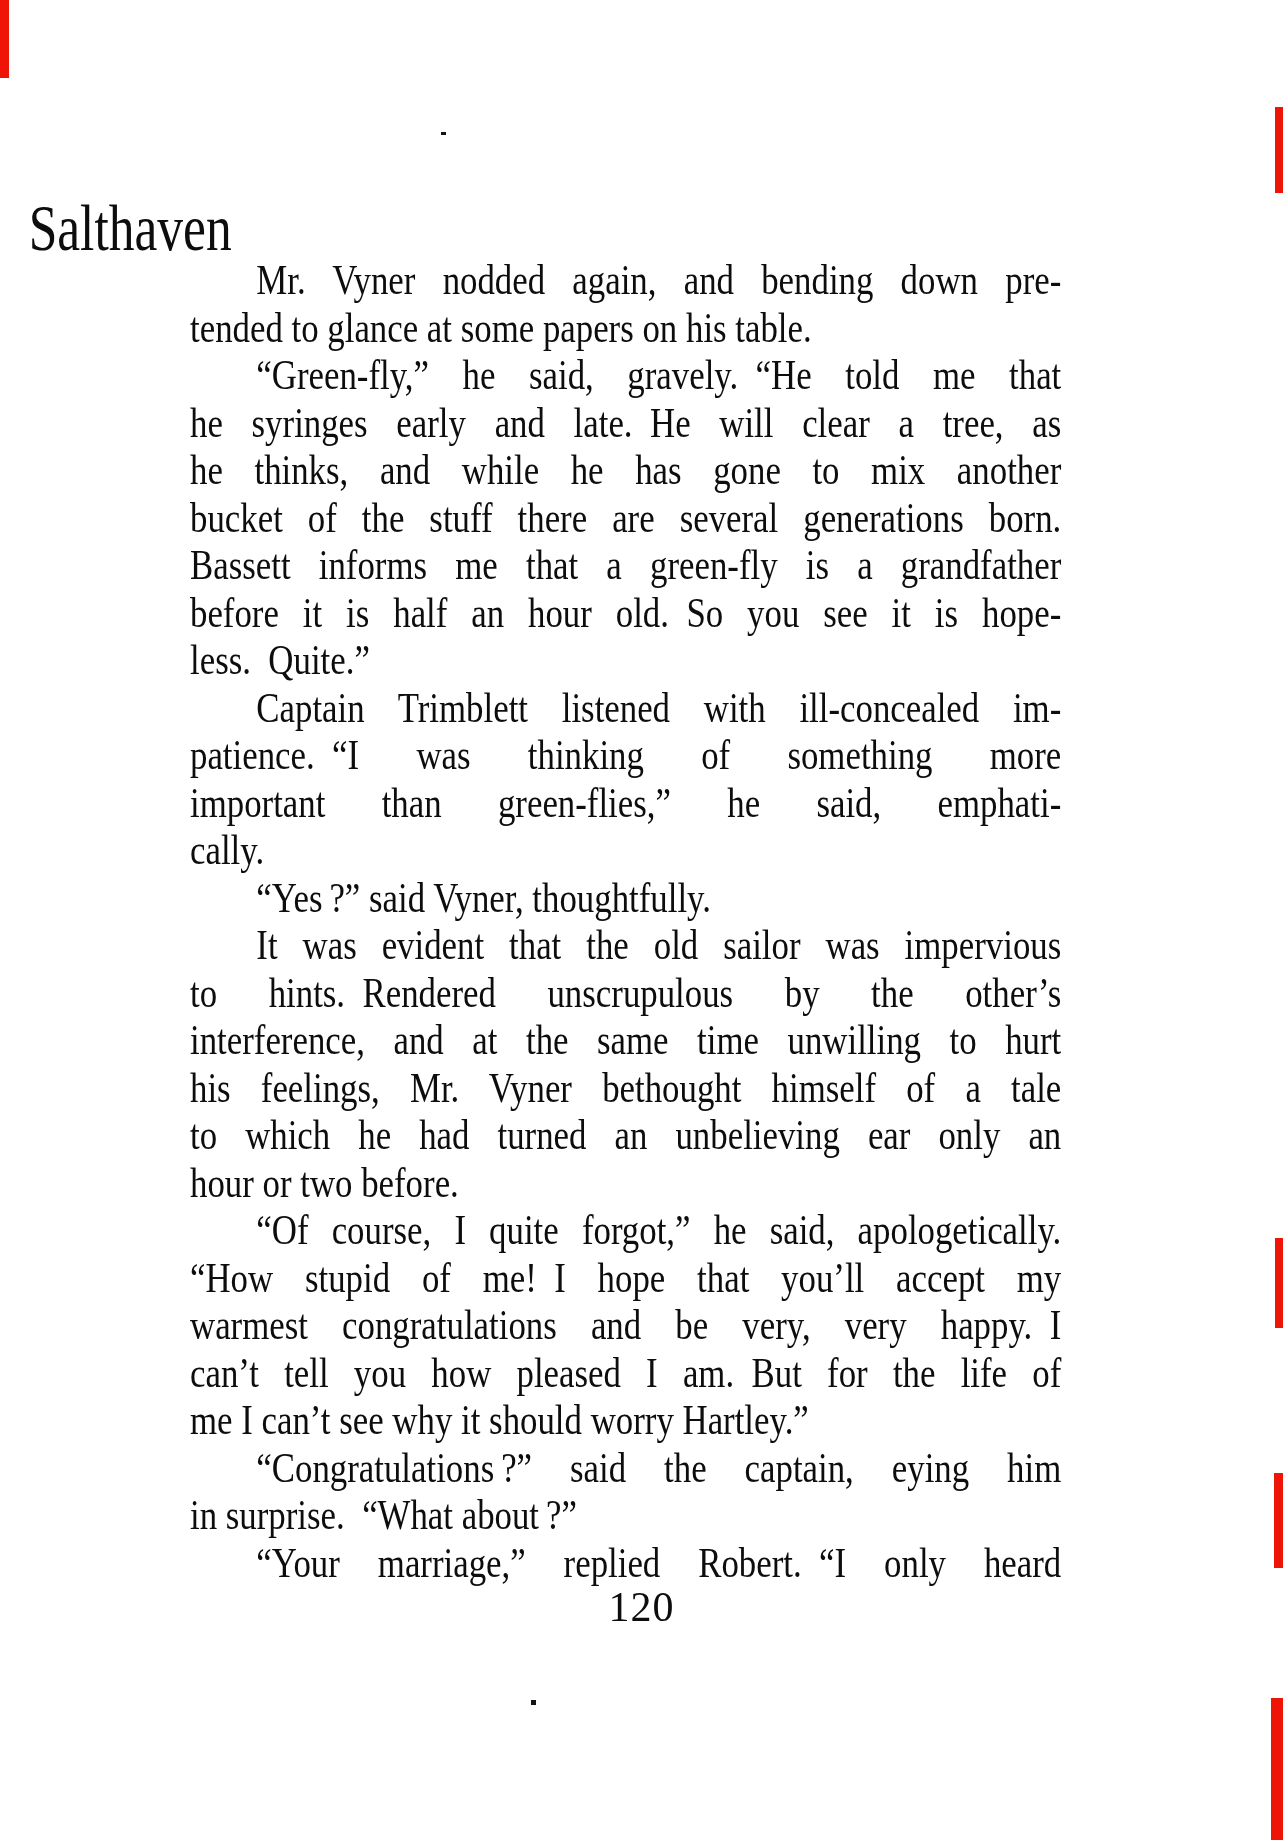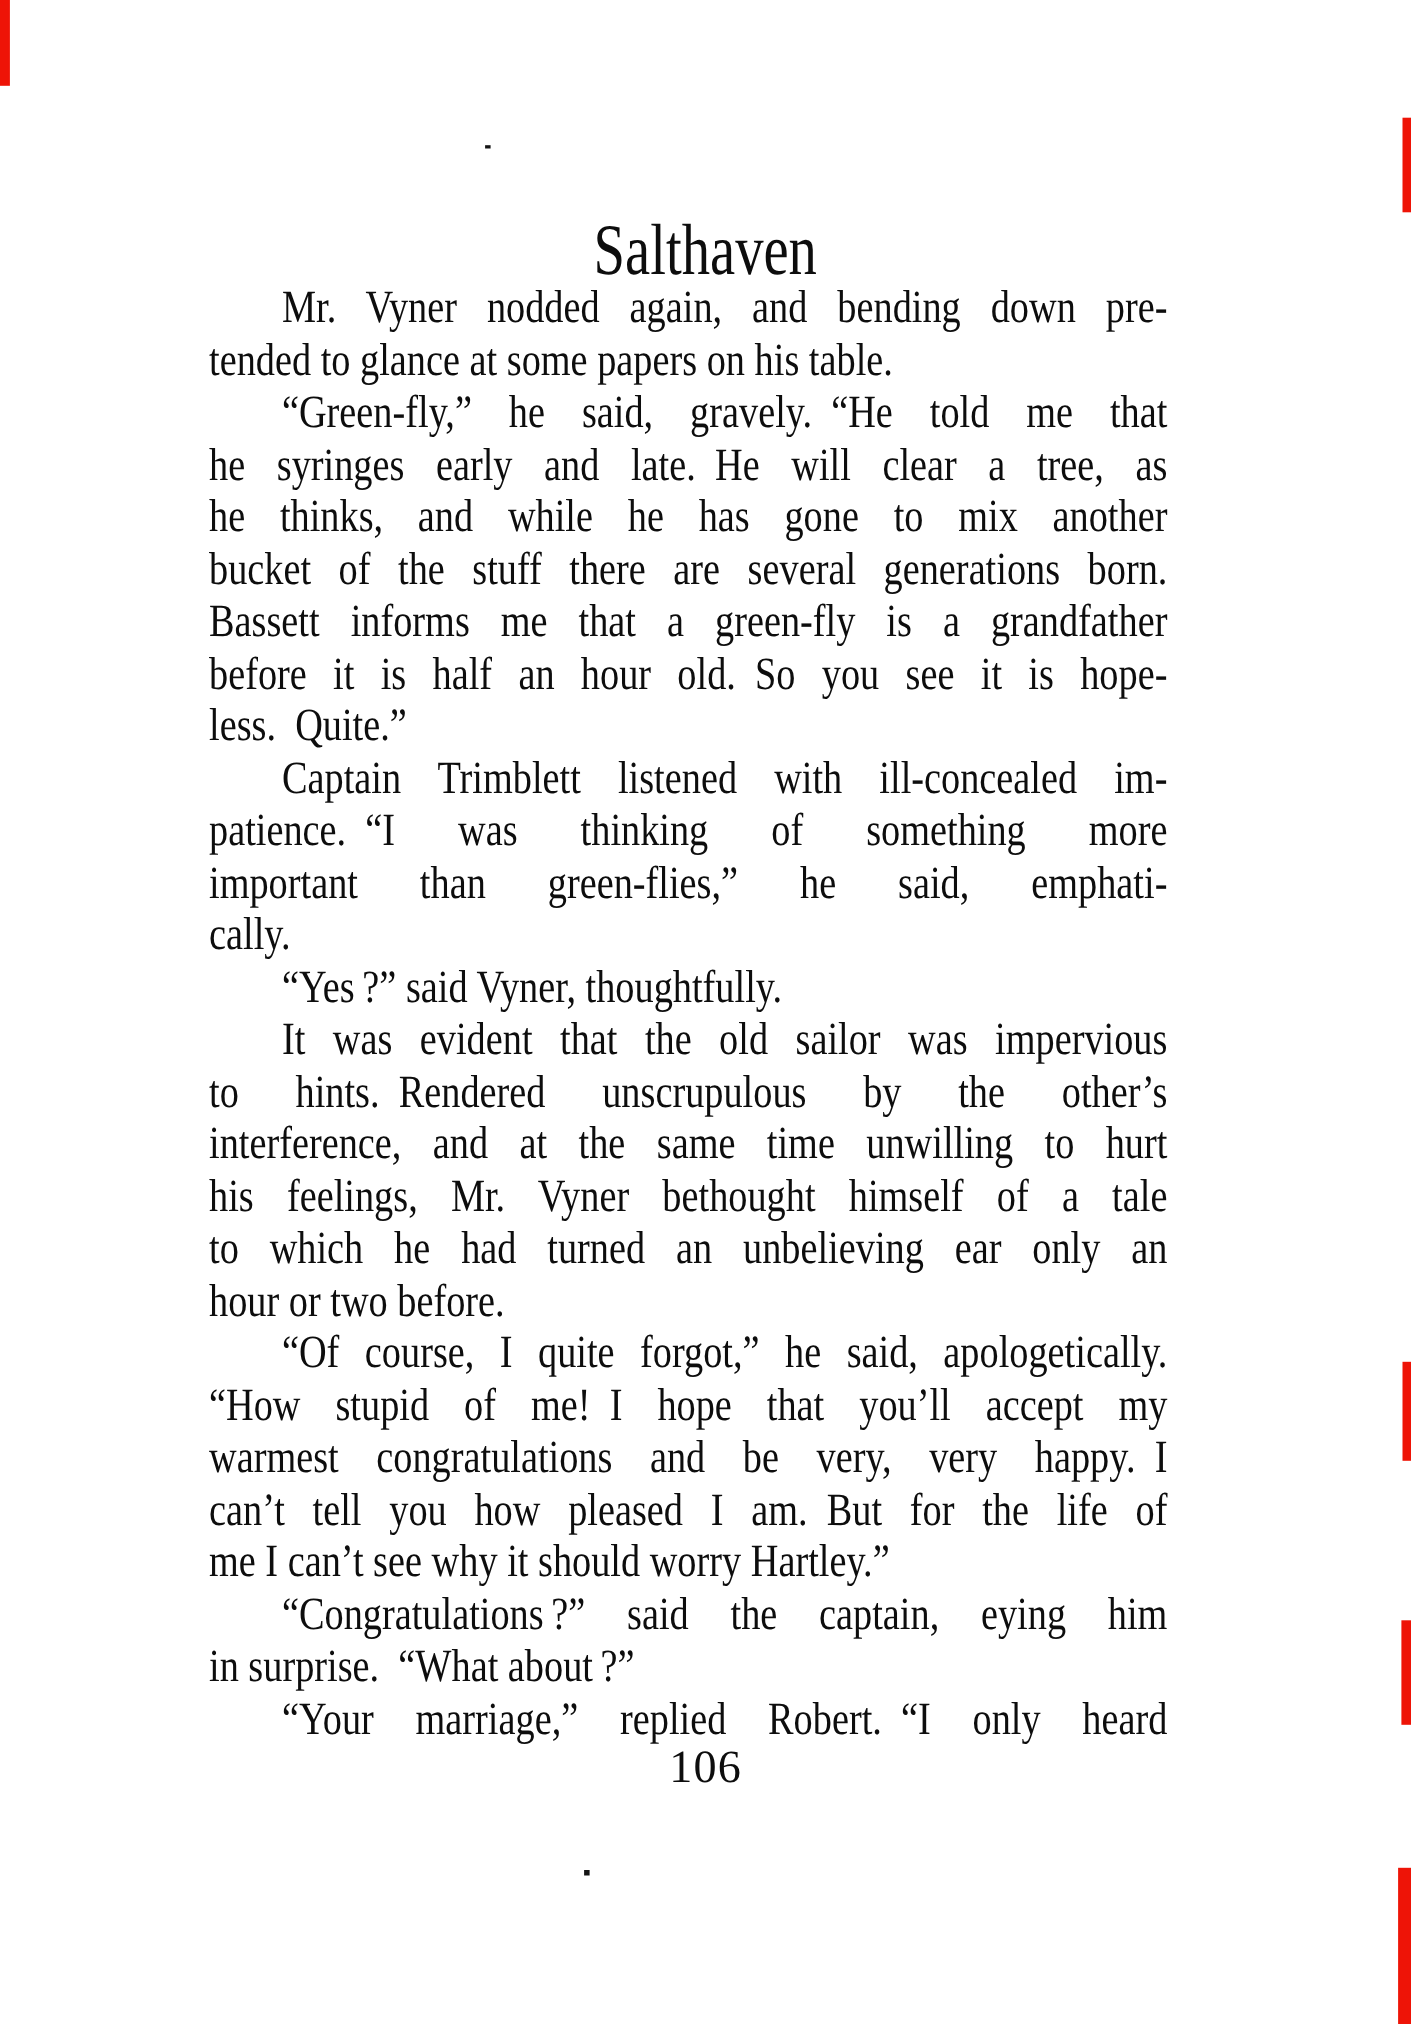--- a/index.html
+++ b/index.html
@@ -10,21 +10,21 @@
     overflow: hidden;
     font-family: "Liberation Serif", "DejaVu Serif", serif;
     color: #0d0d0d;
   }
   .page { position: absolute; inset: 0; }
 
   .title {
     position: absolute;
     left: 0; right: 0;
     top: 194px;
-    text-align: center;
+    text-align: left;
     font-size: 66px;
     line-height: 68px;
     white-space: nowrap;
   }
   .title-inner {
     display: inline-block;
     transform: scaleX(0.78);
     transform-origin: center top;
   }
 
@@ -94,21 +94,21 @@
       <div class="line j ind">“Of course, I quite forgot,” he said, apologetically.</div>
       <div class="line j">“How stupid of me! I hope that you’ll accept my</div>
       <div class="line j">warmest congratulations and be very, very happy. I</div>
       <div class="line j">can’t tell you how pleased I am. But for the life of</div>
       <div class="line plain">me I can’t see why it should worry Hartley.”</div>
       <div class="line j ind">“Congratulations ?” said the captain, eying him</div>
       <div class="line plain">in surprise. “What about ?”</div>
       <div class="line j ind">“Your marriage,” replied Robert. “I only heard</div>
     </div>
 
-  <div class="page-number">106</div>
+  <div class="page-number">120</div>
 
   <div id="marks-layer">
       <div class="mark" style="left: 0px; top: 0px; width: 9px; height: 78px; background: rgb(238, 20, 7);"></div>
       <div class="mark" style="left: 1275px; top: 107px; width: 8px; height: 86px; background: rgb(238, 20, 7);"></div>
       <div class="mark" style="left: 1275px; top: 1238px; width: 8px; height: 90px; background: rgb(238, 20, 7);"></div>
       <div class="mark" style="left: 1274px; top: 1473px; width: 9px; height: 95px; background: rgb(238, 20, 7);"></div>
       <div class="mark" style="left: 1271px; top: 1698px; width: 12px; height: 142px; background: rgb(238, 20, 7);"></div>
       <div class="mark" style="left: 441px; top: 132px; width: 5px; height: 3px; background: rgb(20, 20, 20);"></div>
       <div class="mark" style="left: 531px; top: 1700px; width: 5px; height: 5px; background: rgb(20, 20, 20);"></div>
     </div>

